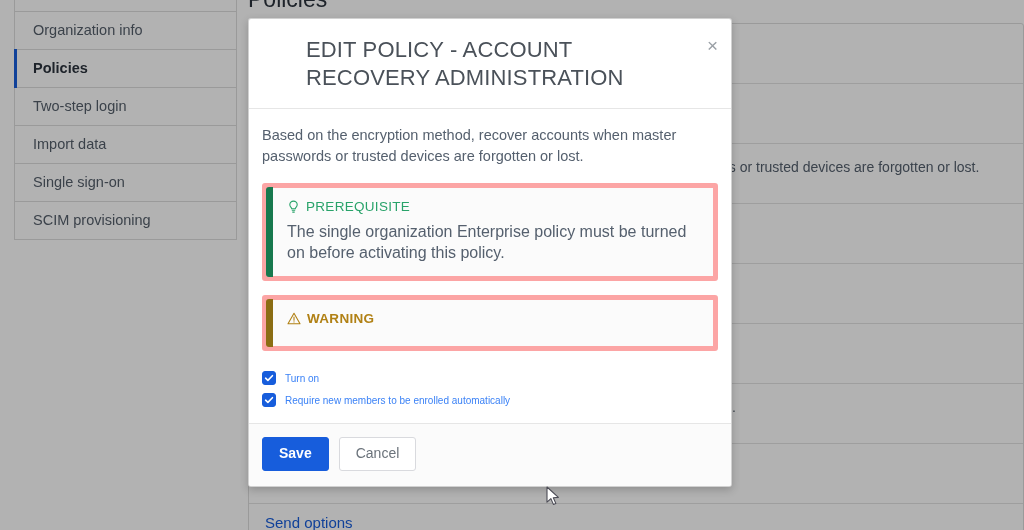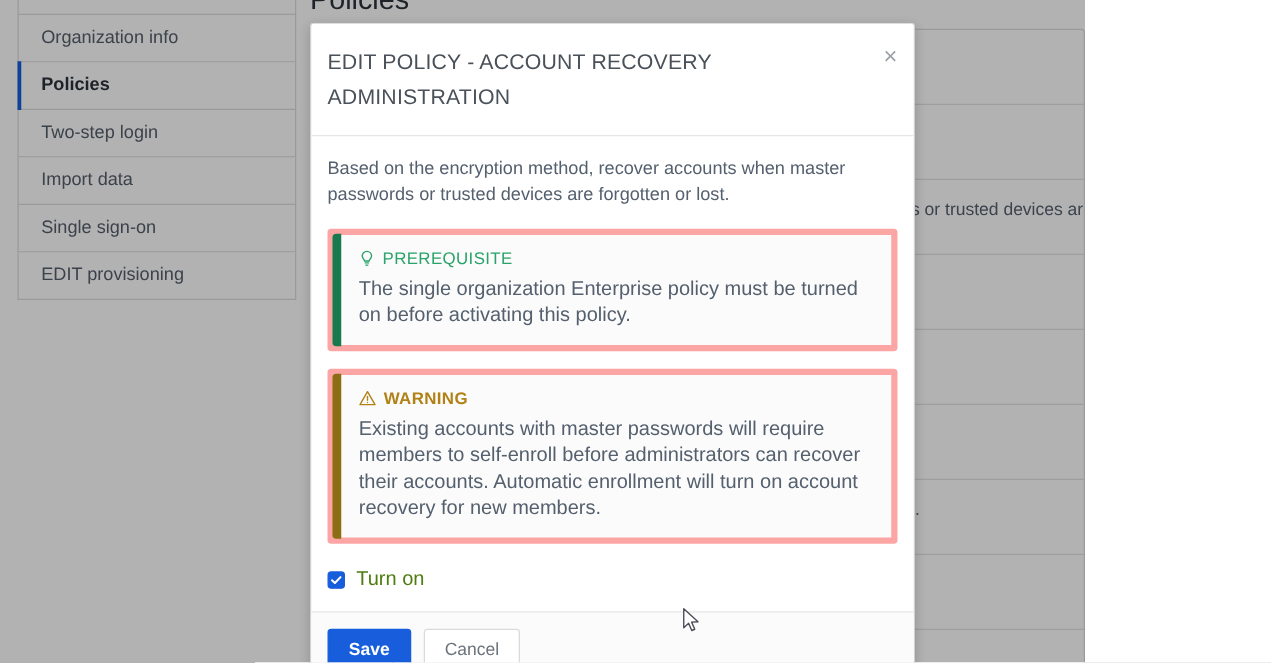--- a/index.html
+++ b/index.html
@@ -4,21 +4,21 @@
 <style>
   * { box-sizing: border-box; margin: 0; padding: 0; }
   html, body {
     width: 1024px; height: 530px;
     overflow: hidden;
     font-family: "Liberation Sans", sans-serif;
     background: #ffffff;
   }
   #screen {
     position: relative;
-    width: 868px; height: 530px;
+    width: 1024px; height: 530px;
     background: #ffffff;
     overflow: hidden;
   }
 
   
   #page {
     position: absolute; inset: 0;
     background: #ffffff;
   }
 
@@ -104,25 +104,26 @@
     border-radius: 3px;
     box-shadow: 0 3px 9px rgba(0,0,0,.2);
     overflow: hidden;
   }
   #modal-header {
     position: relative;
     padding: 17px 18px 16px 13px;
     border-bottom: 1px solid #e6e6e6;
   }
   #modal-title {
-    font-size: 17px; font-weight: normal;
+    font-size: 22px; font-weight: normal;
     color: #4a5159;
     line-height: 28px;
     letter-spacing: .15px;
     padding-right: 30px;
+    margin-left: 44px;
   }
   #close-x {
     position: absolute; right: 13px; top: 17px;
     font-size: 19px; color: #9aa0a6;
     line-height: 1; cursor: pointer;
     background: none; border: none;
     font-family: "Liberation Sans", sans-serif;
   }
   #modal-body {
     padding: 16px 13px 10px 13px;
@@ -173,21 +174,21 @@
   .cbox {
     width: 14px; height: 14px; flex: none;
     border-radius: 3px;
     background: #175ddc;
     border: 1px solid #175ddc;
     display: flex; align-items: center; justify-content: center;
     cursor: pointer;
   }
   .cbox svg { display: block; }
   .check-label {
-    font-size: 16px; color: #4d7c0f; cursor: pointer;
+    font-size: 10px; color: #3b82f6; cursor: pointer;
   }
 
   #modal-footer {
     padding: 13px 13px 15px 13px;
     border-top: 1px solid #e6e6e6;
     background: #fbfbfb;
     display: flex; gap: 10px;
   }
   .btn {
     font-family: "Liberation Sans", sans-serif;
@@ -221,21 +222,21 @@
 
   <div id="page">
 
     <div id="sidebar">
       <div class="side-head">SETTINGS</div>
       <div class="side-item"><span>Organization info</span></div>
       <div class="side-item active"><span>Policies</span></div>
       <div class="side-item"><span>Two-step login</span></div>
       <div class="side-item"><span>Import data</span></div>
       <div class="side-item"><span>Single sign-on</span></div>
-      <div class="side-item"><span>EDIT provisioning</span></div>
+      <div class="side-item"><span>SCIM provisioning</span></div>
     </div>
 
     <div id="main">
       <h1 id="main-title">Policies</h1>
       <div id="policy-list">
         <div class="policy-row">
           <div class="policy-name"></div>
           <div class="policy-desc"></div>
         </div>
         <div class="policy-row">
@@ -305,32 +306,39 @@
         <div class="callout-title">
           <span class="callout-icon">
             <svg width="14" height="13" viewBox="0 0 14 13" fill="none" stroke="#b18115" stroke-width="1.1" stroke-linejoin="round">
               <path d="M7 1.3 13 11.7H1z"></path>
               <path d="M7 5.1v3.1" stroke-linecap="round"></path>
               <path d="M7 9.9v.05" stroke-linecap="round"></path>
             </svg>
           </span>
           <span>WARNING</span>
         </div>
-        <div class="callout-text">Existing accounts with master passwords will require members to self-enroll before administrators can recover their accounts. Automatic enrollment will turn on account recovery for new members.</div>
       </div>
 
       <div id="check-group">
         <div class="check-row">
           <span class="cbox">
             <svg width="10" height="10" viewBox="0 0 10 10" fill="none" stroke="#ffffff" stroke-width="1.6" stroke-linecap="round" stroke-linejoin="round">
               <path d="M1.6 5.2 3.9 7.4 8.4 2.7"></path>
             </svg>
           </span>
           <span class="check-label">Turn on</span>
         </div>
+        <div class="check-row">
+          <span class="cbox">
+            <svg width="10" height="10" viewBox="0 0 10 10" fill="none" stroke="#ffffff" stroke-width="1.6" stroke-linecap="round" stroke-linejoin="round">
+              <path d="M1.6 5.2 3.9 7.4 8.4 2.7"></path>
+            </svg>
+          </span>
+          <span class="check-label">Require new members to be enrolled automatically</span>
+        </div>
       </div>
 
     </div>
 
     <div id="modal-footer">
       <button class="btn" id="btn-save">Save</button>
       <button class="btn" id="btn-cancel">Cancel</button>
     </div>
 
   </div>

